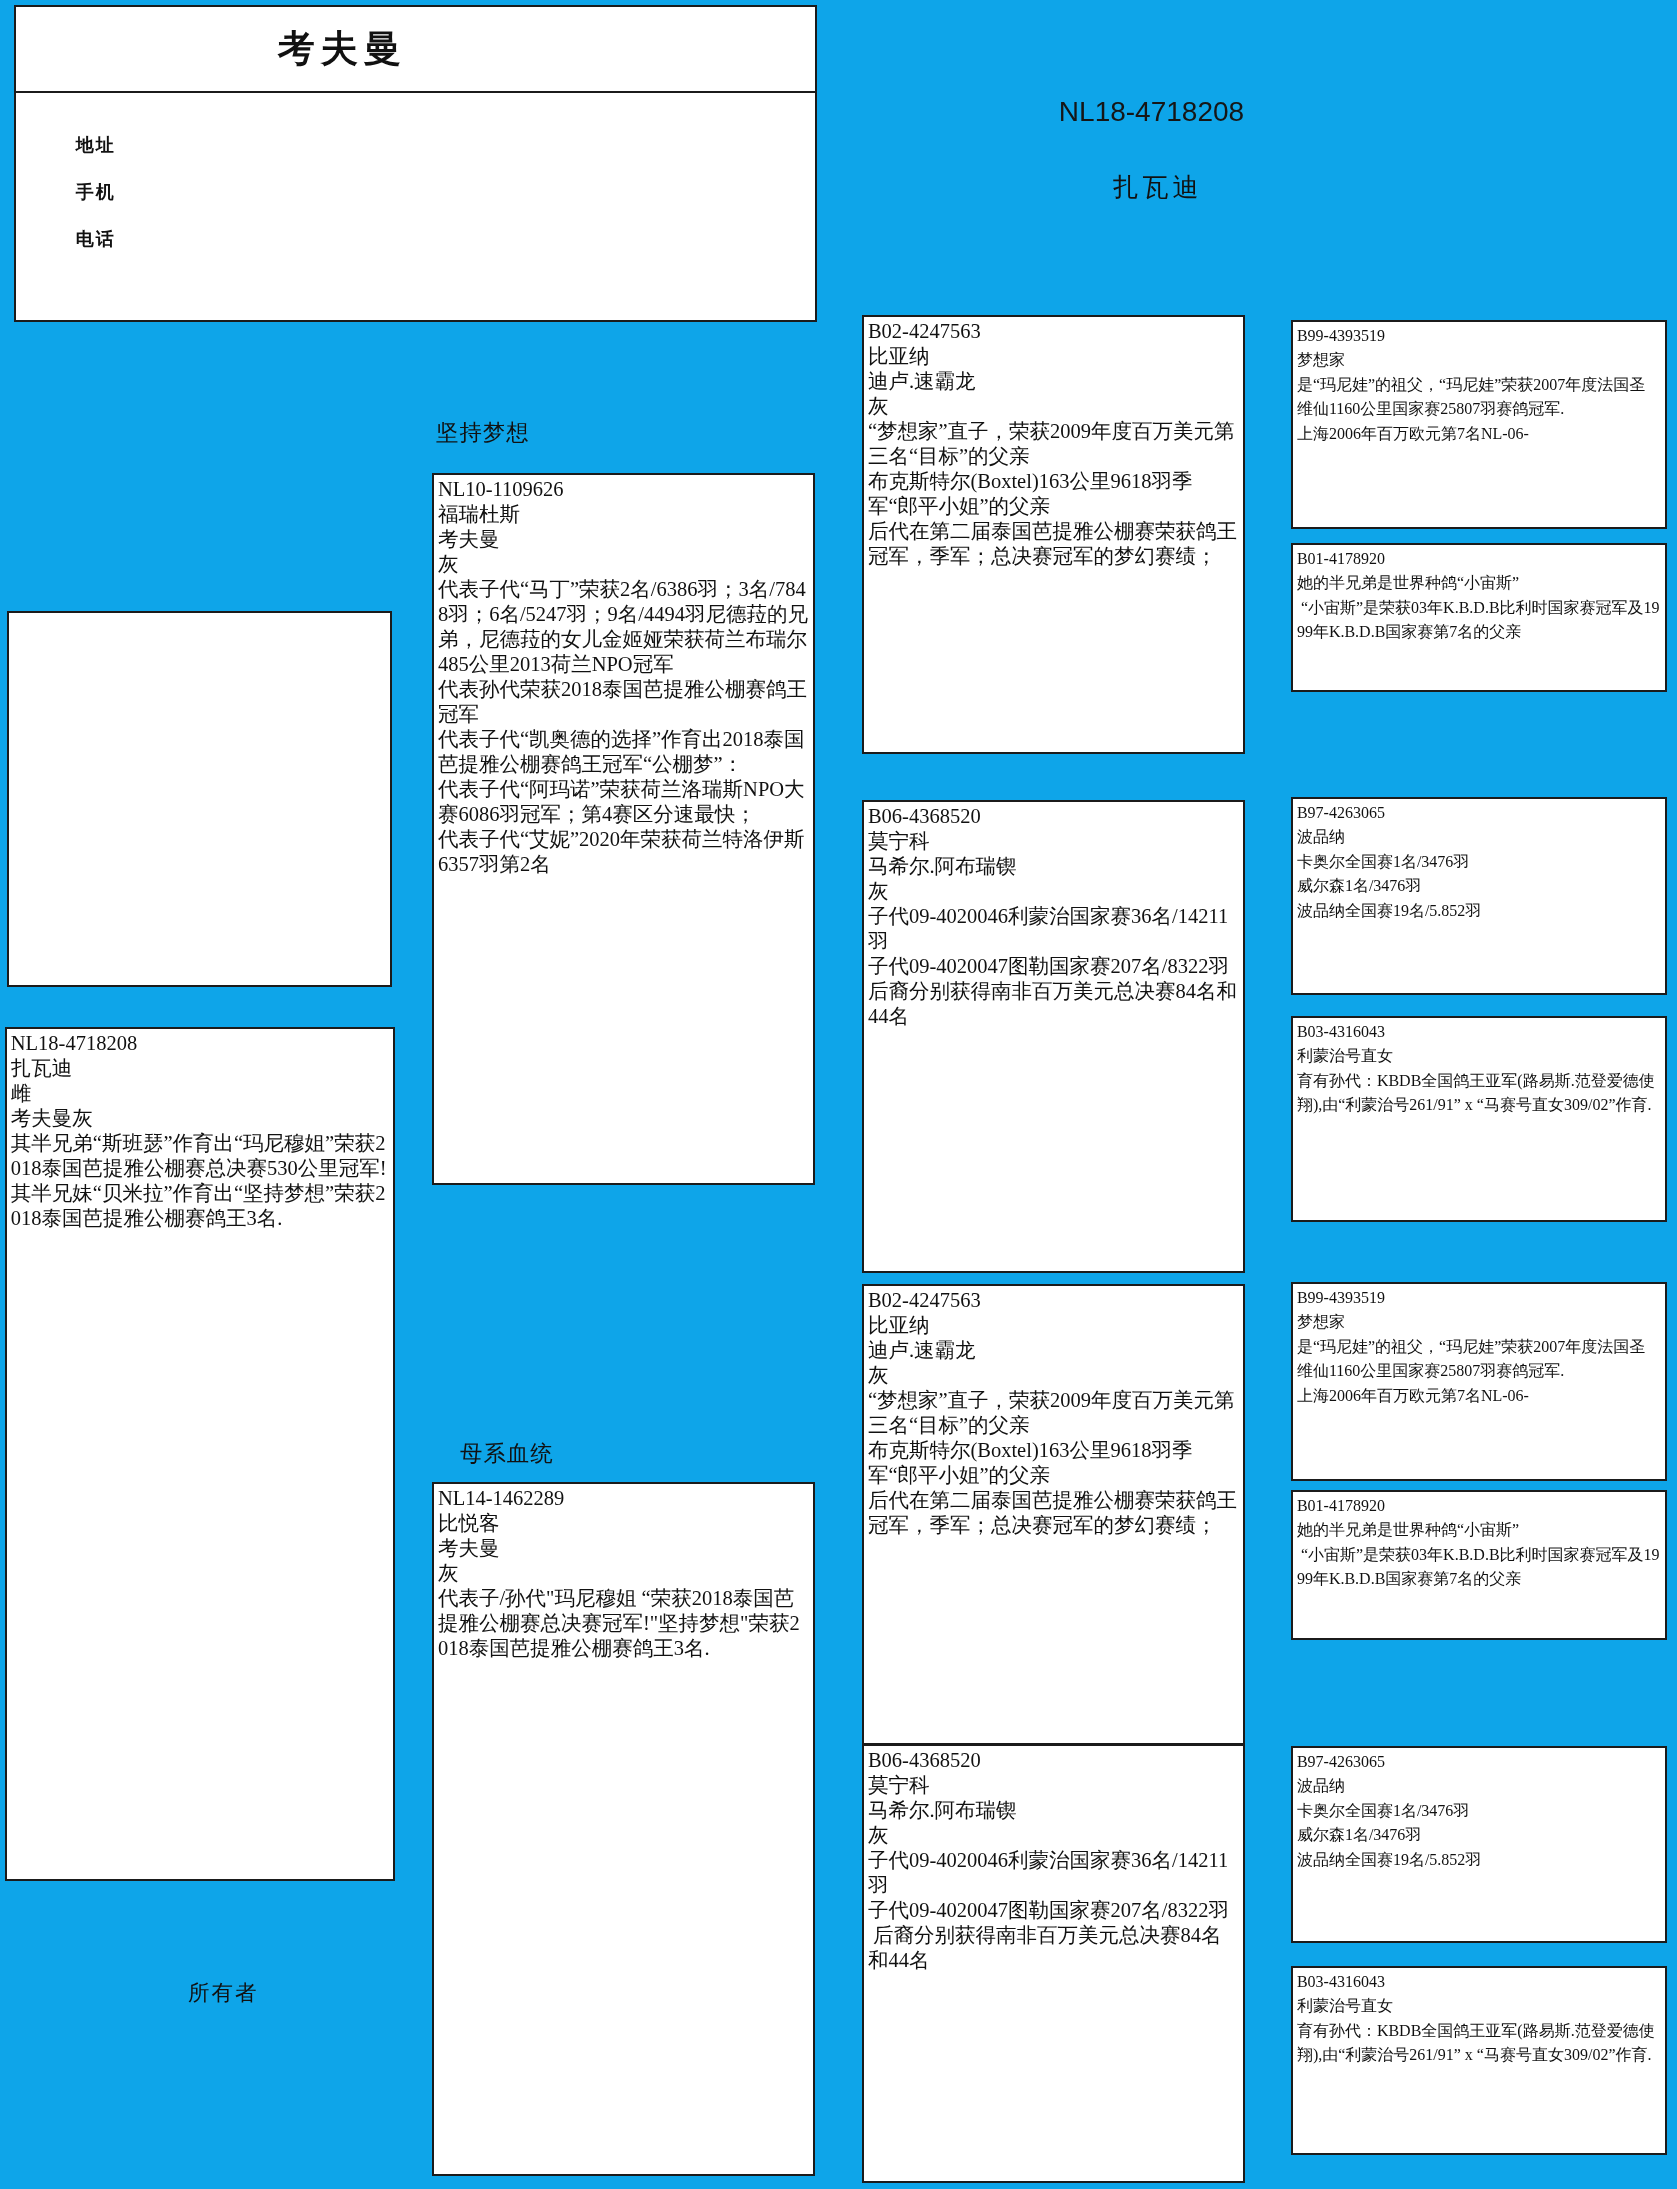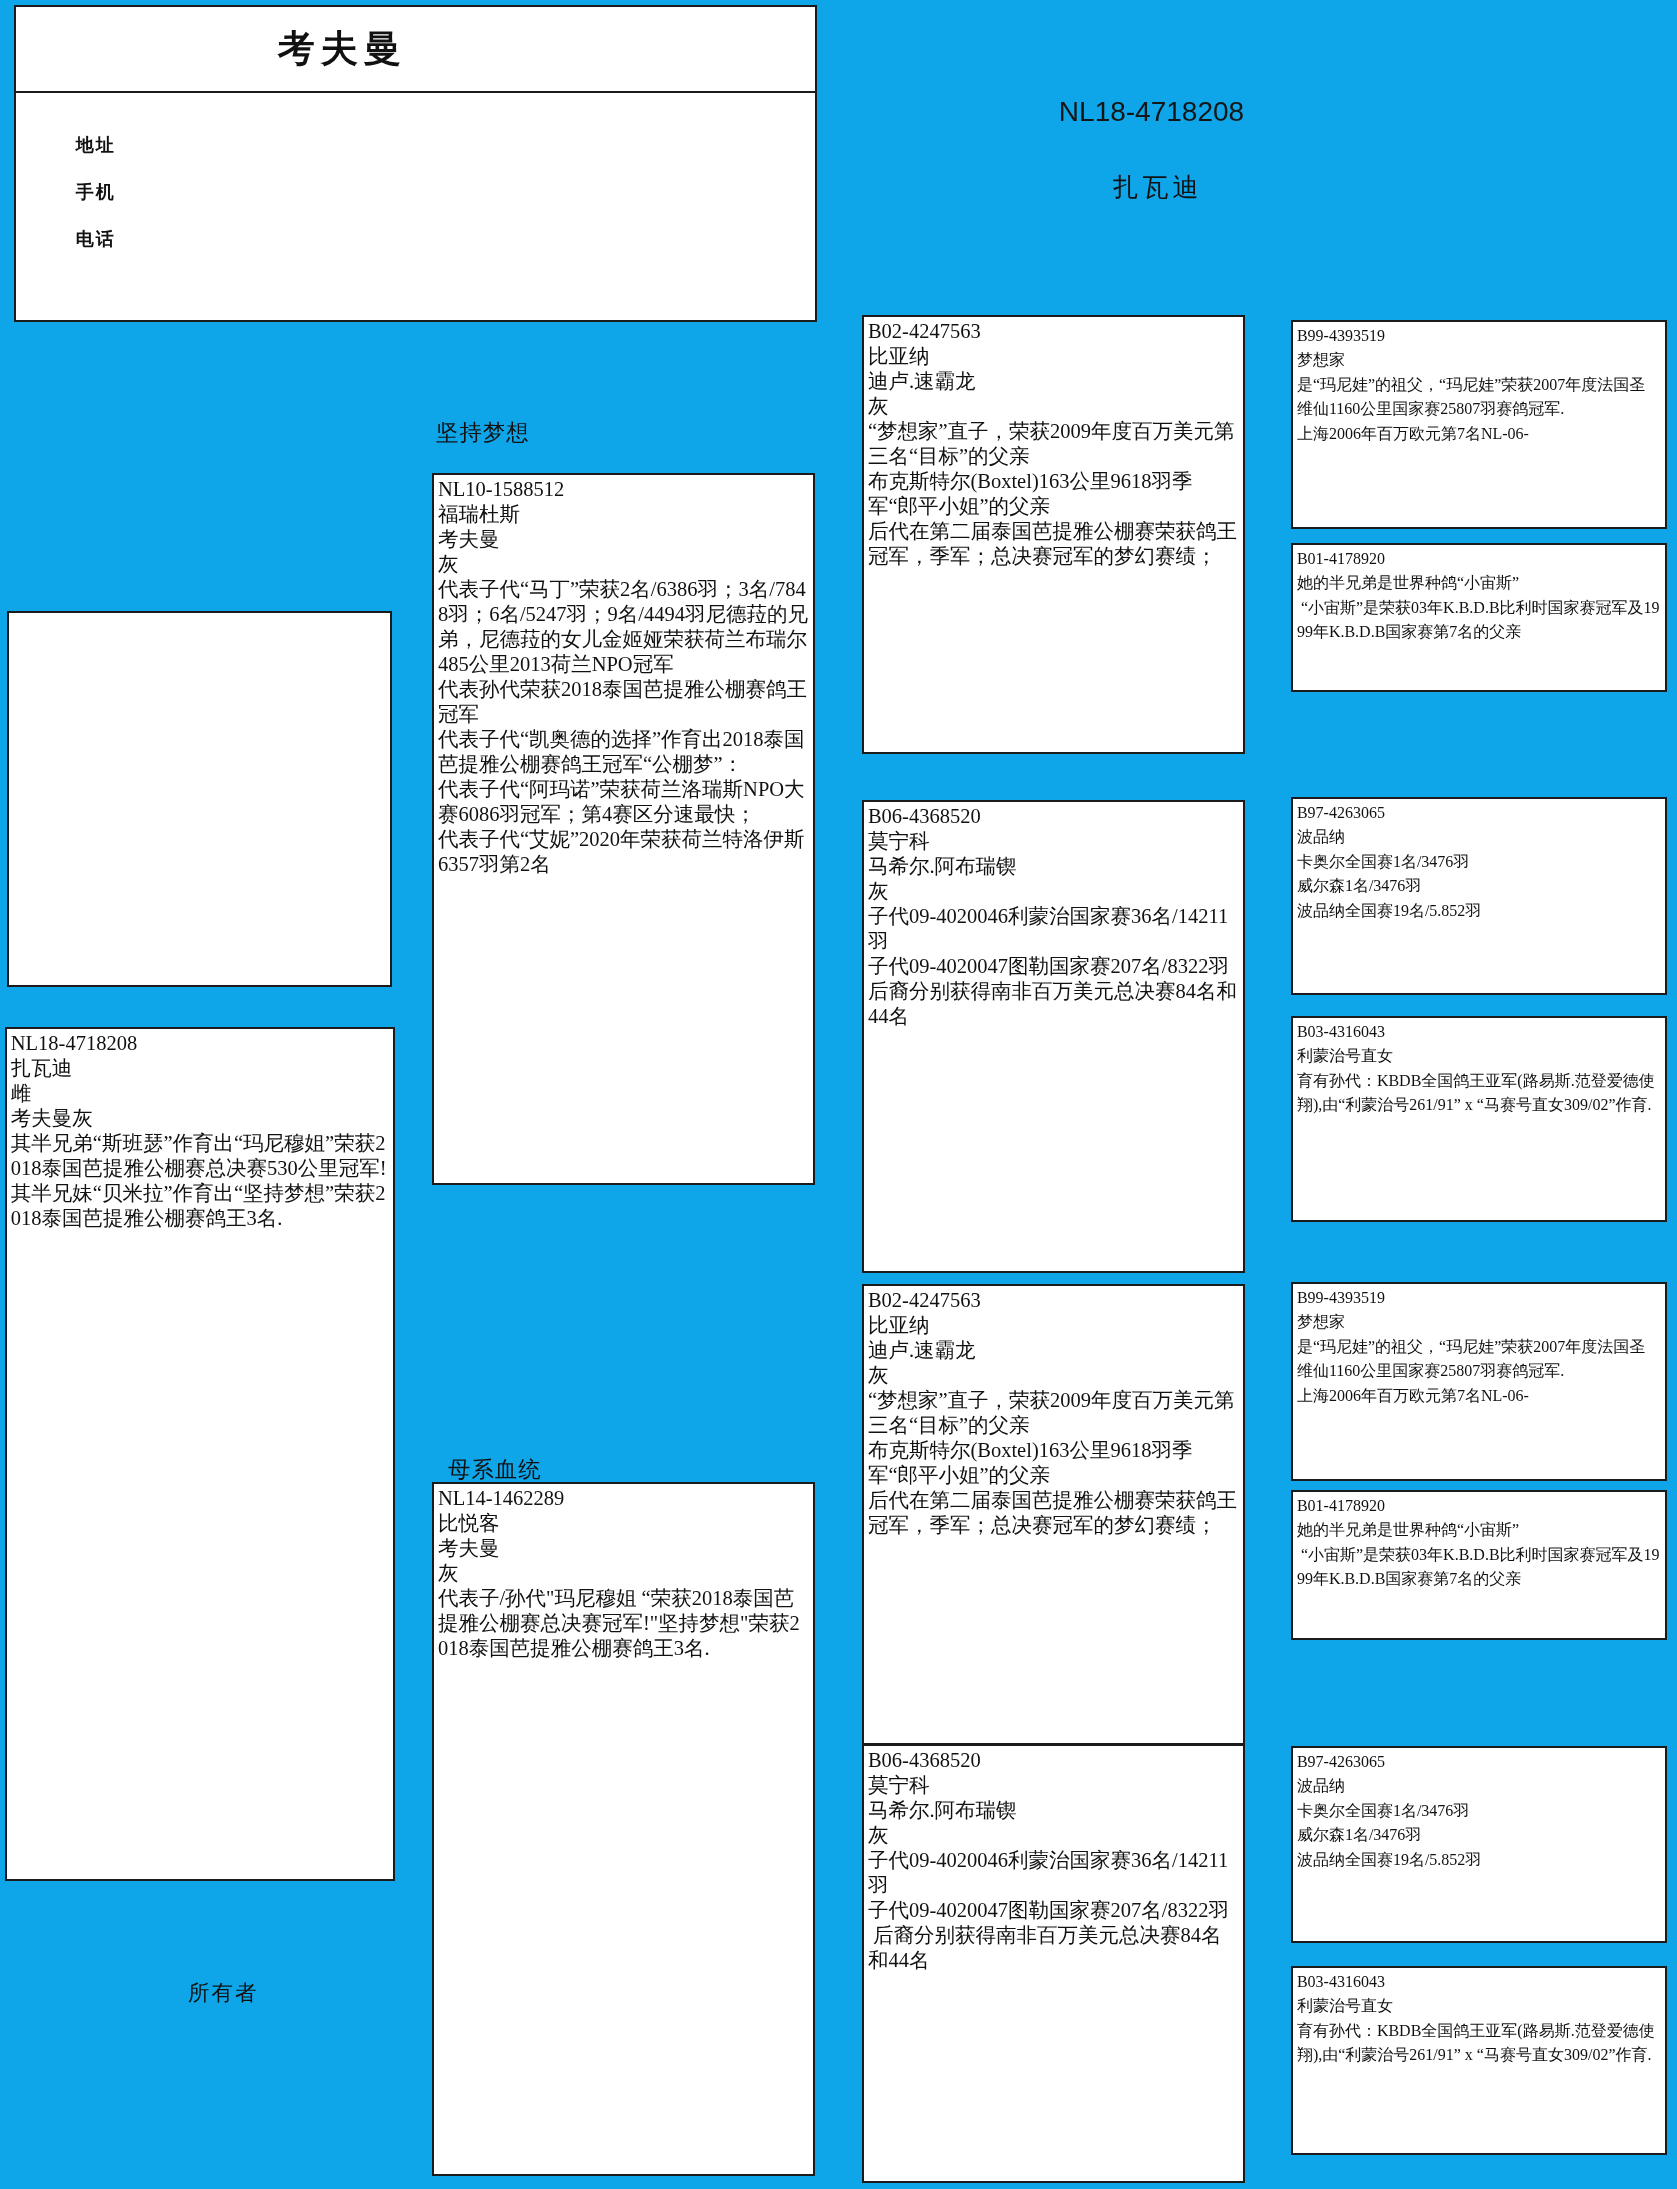--- a/index.html
+++ b/index.html
@@ -29,21 +29,21 @@
     position:absolute; left:1005px; top:96px; width:293px; text-align:center;
     font-family:"Liberation Sans","DejaVu Sans",sans-serif; font-size:28px; color:#161616;
   }
   #bird-name {
     position:absolute; left:1011px; top:170px; width:293px; text-align:center;
     font-size:26px; letter-spacing:3.9px;
   }
   
   .section-label { position:absolute; font-size:22.4px; letter-spacing:1px; }
   #paternal-label { left:436px; top:417px; }
-  #maternal-label { left:448px; top:1438px;margin-top:16px; }
+  #maternal-label { left:460px; top:1438px; }
   #owner-label { position:absolute; left:188px; top:1978px; font-size:21.5px; letter-spacing:2px; }
   
   #box-notes   { left:6.8px;   top:611px;  width:385px; height:376px; }
   #box-subject { left:4.9px;   top:1027px; width:390px; height:854px; }
   
   #box-sire { left:432px; top:473px;  width:383px; height:712px; }
   #box-dam  { left:432px; top:1482px; width:383px; height:694px; }
   
   #box-sire-sire { left:862px; top:315px;  width:383px; height:439px; }
   #box-sire-dam  { left:862px; top:800px;  width:383px; height:473px; }
@@ -82,21 +82,21 @@
   <div id="owner-label">所有者</div>
 
   <div class="box" id="box-notes"></div>
   <div class="box" id="box-subject">NL18-4718208
 扎瓦迪
 雌
 考夫曼灰
 其半兄弟“斯班瑟”作育出“玛尼穆姐”荣获2018泰国芭提雅公棚赛总决赛530公里冠军!
 其半兄妹“贝米拉”作育出“坚持梦想”荣获2018泰国芭提雅公棚赛鸽王3名.</div>
 
-  <div class="box" id="box-sire">NL10-1588512
+  <div class="box" id="box-sire">NL10-1109626
 福瑞杜斯
 考夫曼
 灰
 代表子代“马丁”荣获2名/6386羽；3名/7848羽；6名/5247羽；9名/4494羽尼德菈的兄弟，尼德菈的女儿金姬娅荣获荷兰布瑞尔485公里2013荷兰NPO冠军
 代表孙代荣获2018泰国芭提雅公棚赛鸽王冠军
 代表子代“凯奥德的选择”作育出2018泰国芭提雅公棚赛鸽王冠军“公棚梦”：
 代表子代“阿玛诺”荣获荷兰洛瑞斯NPO大赛6086羽冠军；第4赛区分速最快；
 代表子代“艾妮”2020年荣获荷兰特洛伊斯6357羽第2名</div>
   <div class="box" id="box-dam">NL14-1462289
 比悦客

